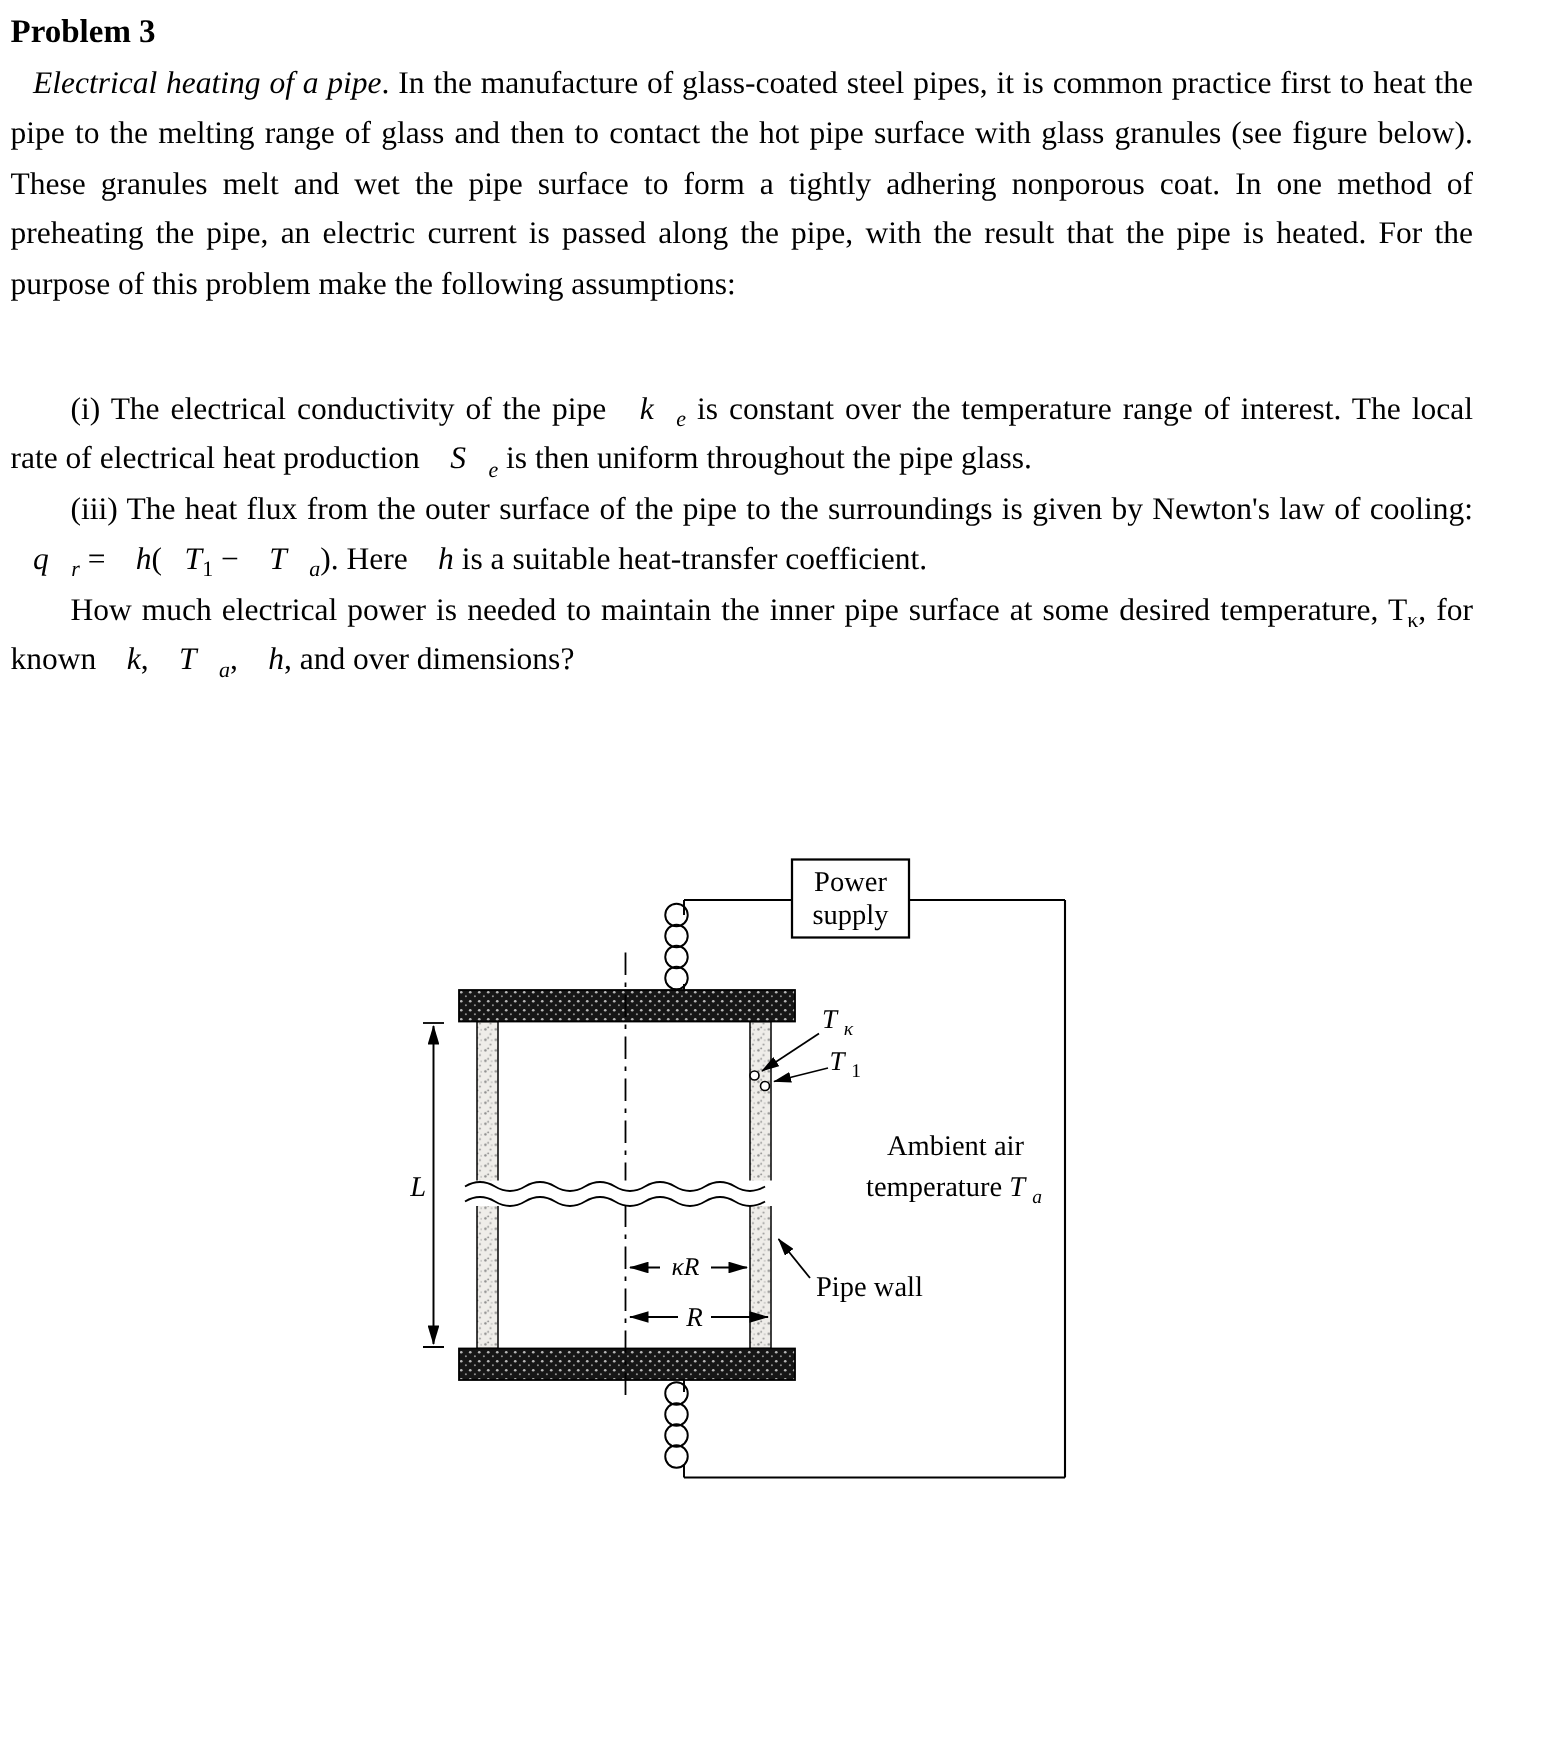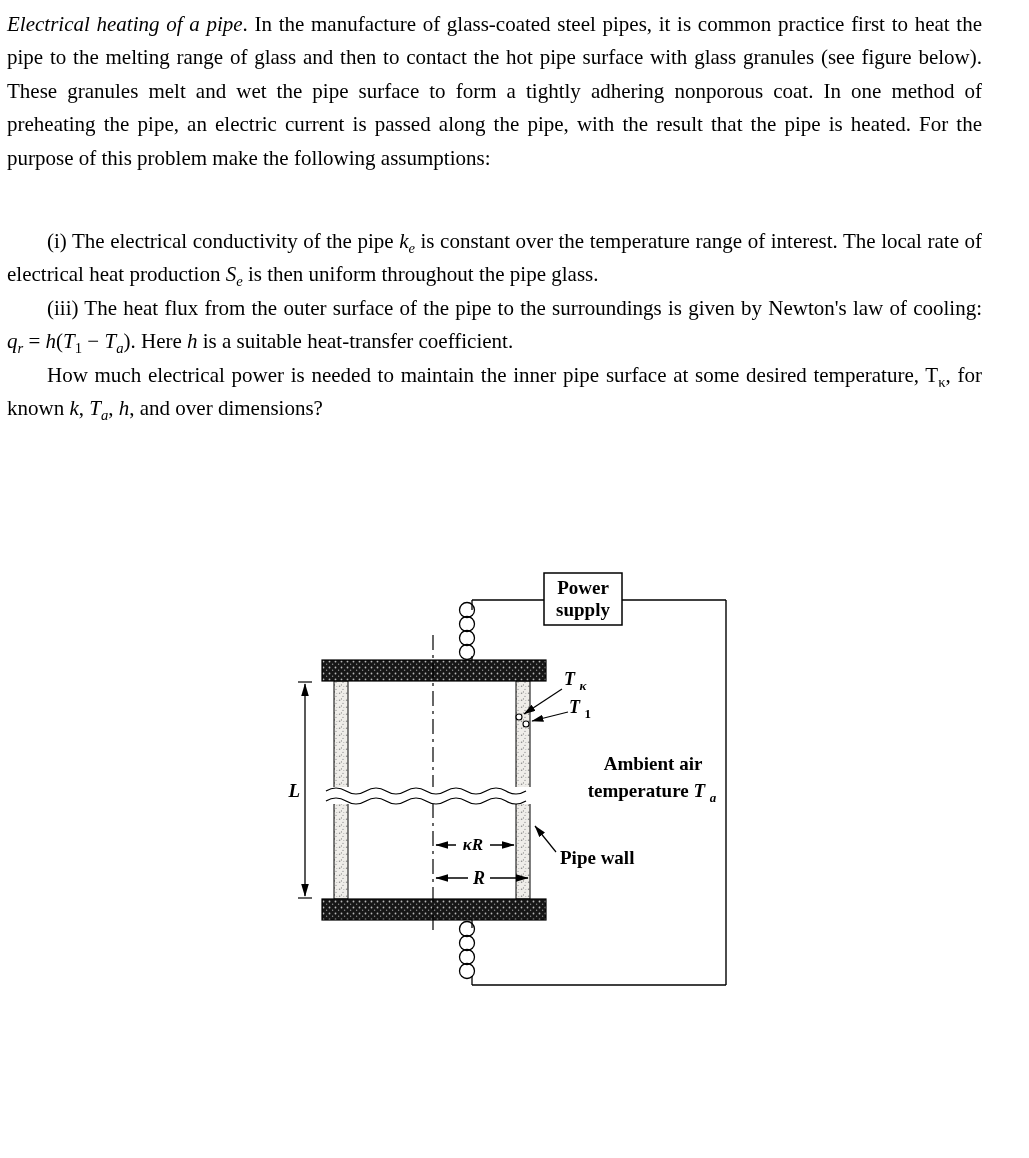--- a/index.html
+++ b/index.html
@@ -11,29 +11,30 @@
     position:absolute; top:8px; left:7px; width:975px;
     font-size:21px; line-height:33.4px; text-align:justify;
   }
   .title {
     font-size:22px; font-weight:bold; line-height:26px; margin:0 0 5px 0;
     text-align:left;
   }
   p.body-par { margin:0; }
   p.indent { text-indent:40px; }
   p.gap-top { margin-top:50px; }
-  .it { font-style:italic; }
+  .it { font-style:italic;margin-left:15px; }
   sub { font-size:70%; line-height:0; }
-  .figure-wrap { position:absolute; top:558px; left:16px; width:855px; height:445px;font-weight:bold; }
+  .figure-wrap { position:absolute; top:558px; left:0; width:855px; height:445px; }
   svg text { font-family:"Liberation Serif", serif; fill:#000; }
 </style>
 </head>
 <body>
 
 <div class="text-block">
+  <h1 class="title">Problem 3</h1>
   <p class="body-par"><span class="it">Electrical heating of a pipe</span><span>. In the manufacture of glass-coated steel pipes, it is common practice first to heat the pipe to the melting range of glass and then to contact the hot pipe surface with glass granules (see figure below). These granules melt and wet the pipe surface to form a tightly adhering nonporous coat. In one method of preheating the pipe, an electric current is passed along the pipe, with the result that the pipe is heated. For the purpose of this problem make the following assumptions:</span></p>
   <p class="body-par indent gap-top"><span>(i) The electrical conductivity of the pipe </span><span class="it">k</span><sub class="it">e</sub><span> is constant over the temperature range of interest. The local rate of electrical heat production </span><span class="it">S</span><sub class="it">e</sub><span> is then uniform throughout the pipe glass.</span></p>
   <p class="body-par indent"><span>(iii) The heat flux from the outer surface of the pipe to the surroundings is given by Newton's law of cooling: </span><span class="it">q</span><sub class="it">r</sub><span> = </span><span class="it">h</span><span>(</span><span class="it">T</span><sub>1</sub><span> − </span><span class="it">T</span><sub class="it">a</sub><span>). Here </span><span class="it">h</span><span> is a suitable heat-transfer coefficient.</span></p>
   <p class="body-par indent"><span>How much electrical power is needed to maintain the inner pipe surface at some desired temperature, T</span><sub>κ</sub><span>, for known </span><span class="it">k</span><span>, </span><span class="it">T</span><sub class="it">a</sub><span>, </span><span class="it">h</span><span>, and over dimensions?</span></p>
 </div>
 
 <div class="figure-wrap">
 <svg width="1029" height="445" viewBox="0 0 1029 445">
   <defs>
     <marker id="arr" viewBox="0 0 10 6" refX="9.5" refY="3" markerWidth="10" markerHeight="6" orient="auto-start-reverse">

